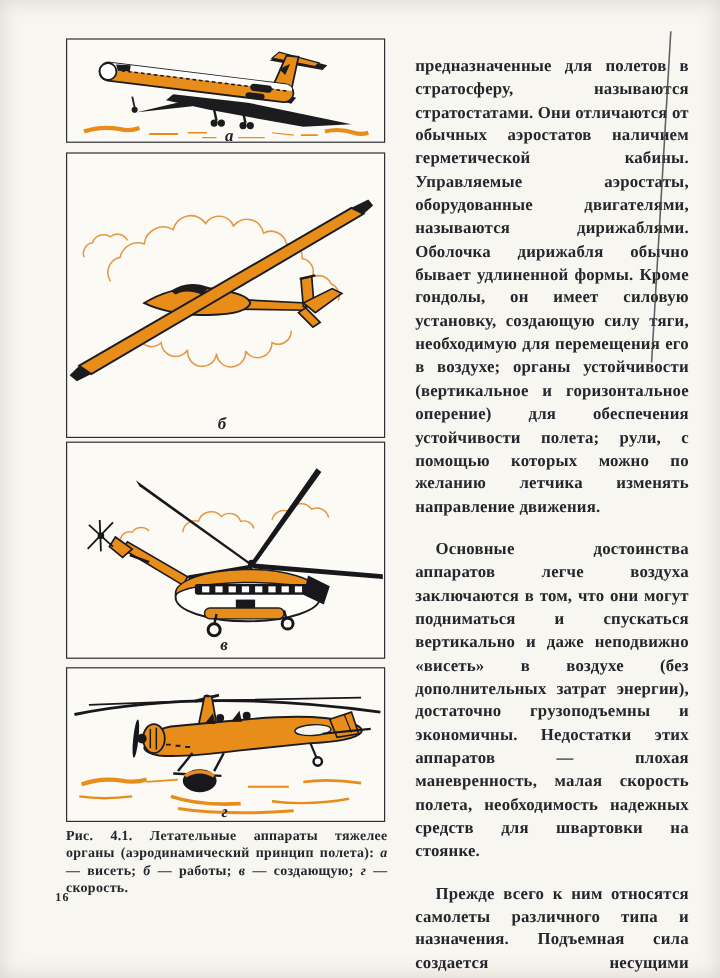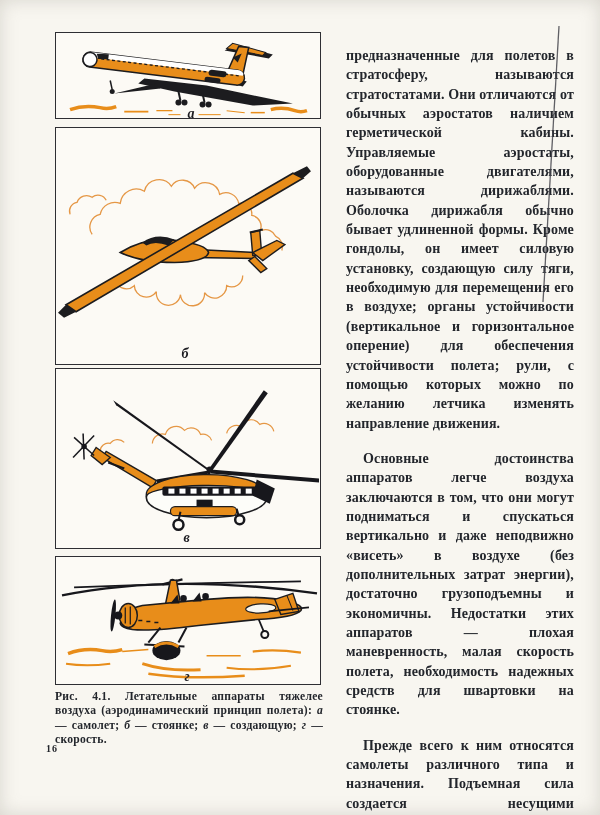--- a/index.html
+++ b/index.html
@@ -223,27 +223,27 @@
         <path d="M98,89 Q110,82 122,89" fill="none" stroke="#e88d1a" stroke-width="3"></path>
         <line x1="202" y1="62" x2="207" y2="74" stroke="#17171c" stroke-width="1.8"></line>
         <circle cx="208" cy="77" r="3.5" fill="none" stroke="#17171c" stroke-width="2"></circle>
       </g>
       <text class="panel-label" x="128" y="123">г</text>
     </svg>
   </div>
 
   <p class="caption">
     <span>Рис. 4.1.</span>
-    <span>Летательные аппараты тяжелее воздуха (аэродинамический принцип полета):</span>
+    <span>Летательные аппараты тяжелее органы (аэродинамический принцип полета):</span>
     <i>а</i>
     <span>—</span>
-    <span>самолет;</span>
+    <span>висеть;</span>
     <i>б</i>
     <span>—</span>
-    <span>стоянке;</span>
+    <span>работы;</span>
     <i>в</i>
     <span>—</span>
     <span>создающую;</span>
     <i>г</i>
     <span>—</span>
     <span>скорость.</span>
   </p>
 
   <div class="page-number">16</div>
 

